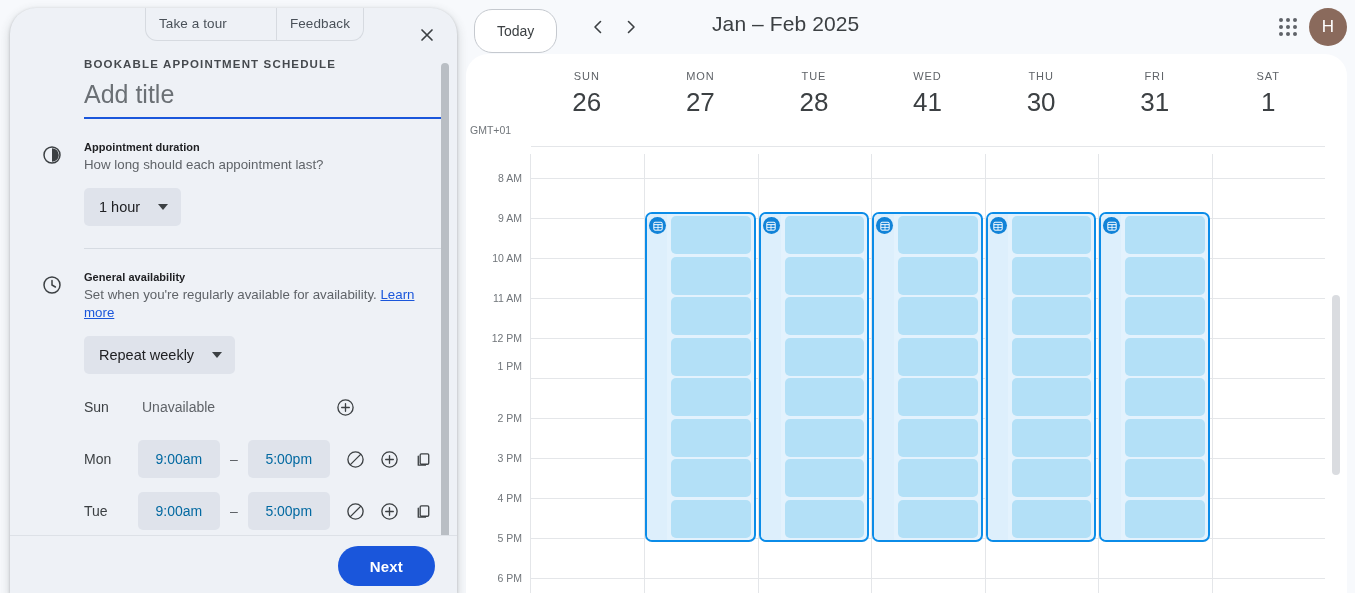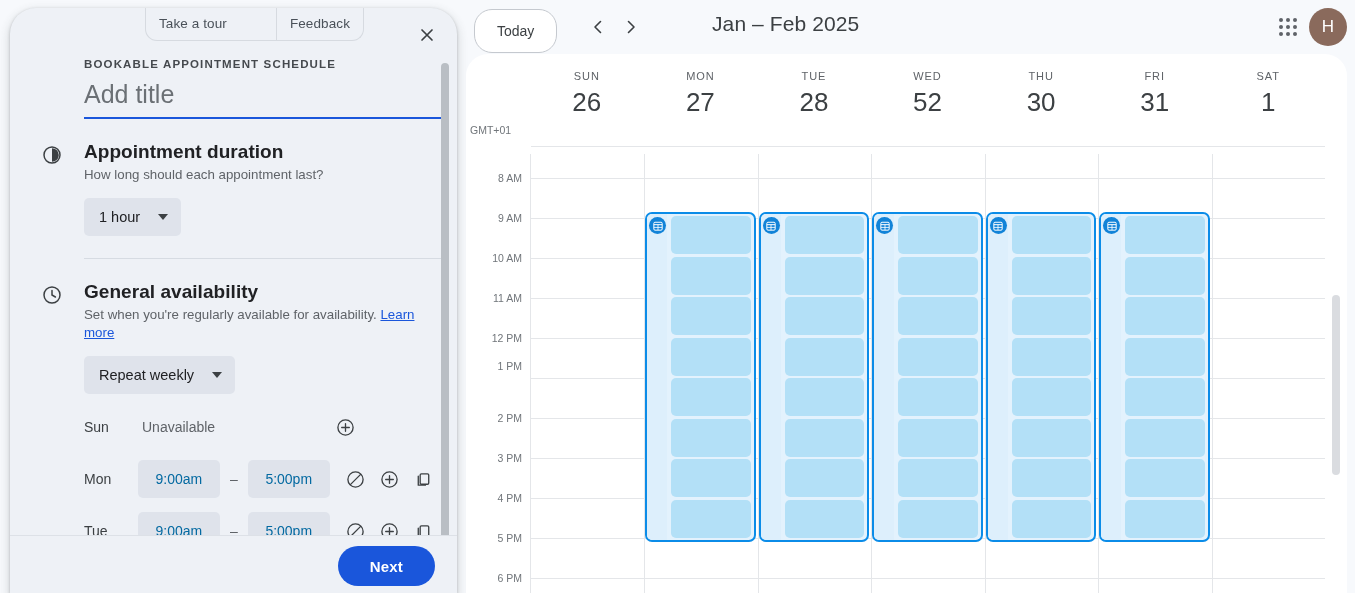--- a/index.html
+++ b/index.html
@@ -69,21 +69,21 @@
   .row {
     position: relative;
     margin-top: 22px;
     padding-left: 74px; padding-right: 14px;
   }
   .row-icon {
     position: absolute; left: 30px; top: 2px;
     width: 24px; height: 24px; color: #3c4043;
     display: flex; align-items: center; justify-content: center;
   }
-  .row-title { font-size: 19px; font-weight: 700; color: #202124; letter-spacing: .05px; }
+  .row-title { font-size: 11px; font-weight: 700; color: #202124; letter-spacing: .05px; }
   .row-sub { margin-top: 3px; font-size: 13.3px; color: #5f6368; line-height: 18px; max-width: 346px; }
   .row-sub a { color: #1a56db; text-decoration: underline; }
 
   .pill-select {
     display: inline-flex; align-items: center; gap: 18px;
     height: 38px; margin-top: 14px; padding: 0 13px 0 15px;
     background: #dfe3eb; border: none; border-radius: 5px;
     font-family: inherit; font-size: 14.5px; color: #202124;
     cursor: pointer;
   }
@@ -368,21 +368,21 @@
         <div class="day-col-head">
           <div class="dow">MON</div>
           <div class="dnum">27</div>
         </div>
         <div class="day-col-head">
           <div class="dow">TUE</div>
           <div class="dnum">28</div>
         </div>
         <div class="day-col-head">
           <div class="dow">WED</div>
-          <div class="dnum">52</div>
+          <div class="dnum">41</div>
         </div>
         <div class="day-col-head">
           <div class="dow">THU</div>
           <div class="dnum">30</div>
         </div>
         <div class="day-col-head">
           <div class="dow">FRI</div>
           <div class="dnum">31</div>
         </div>
         <div class="day-col-head">

